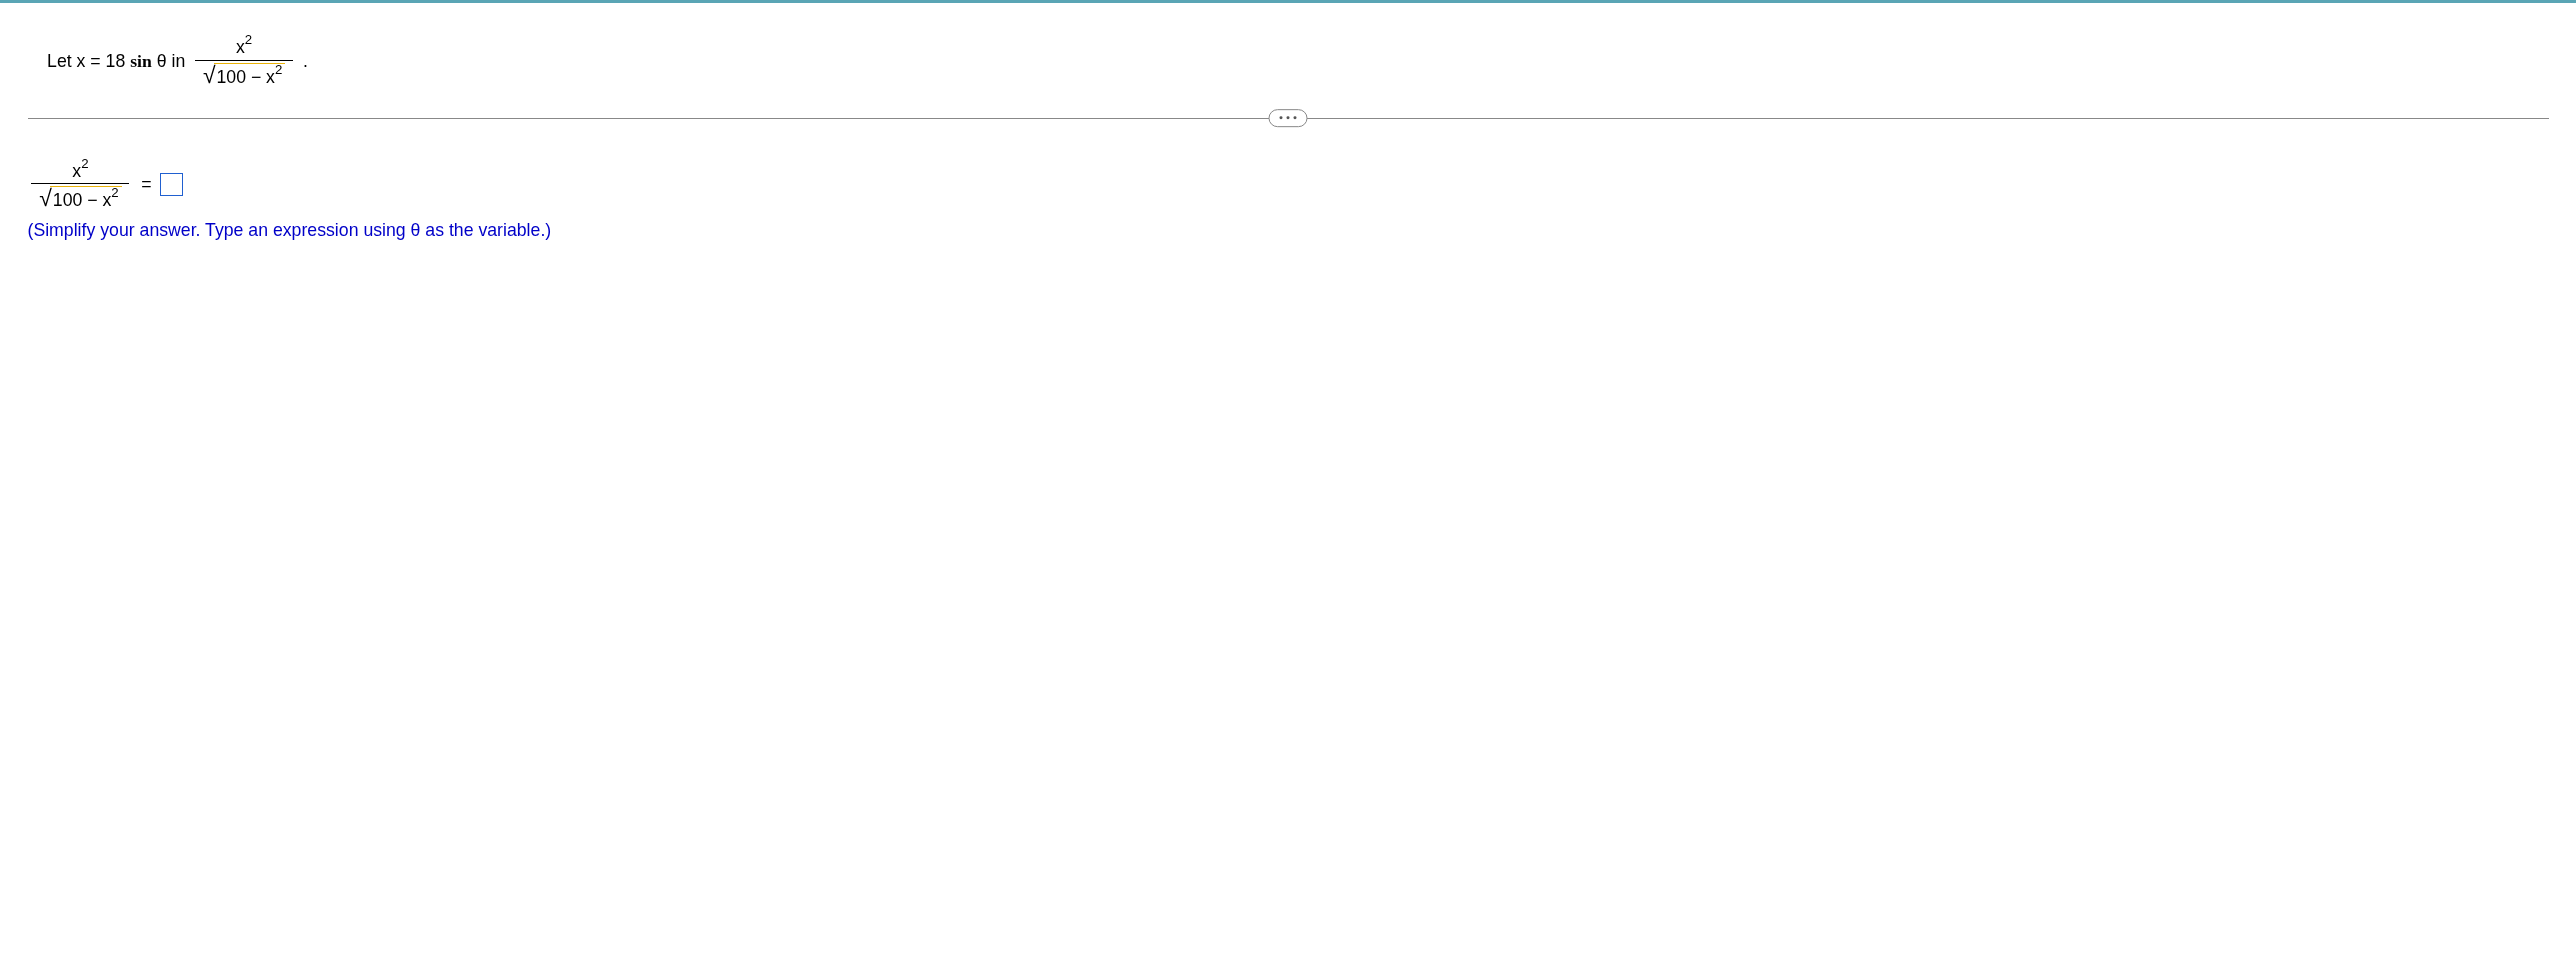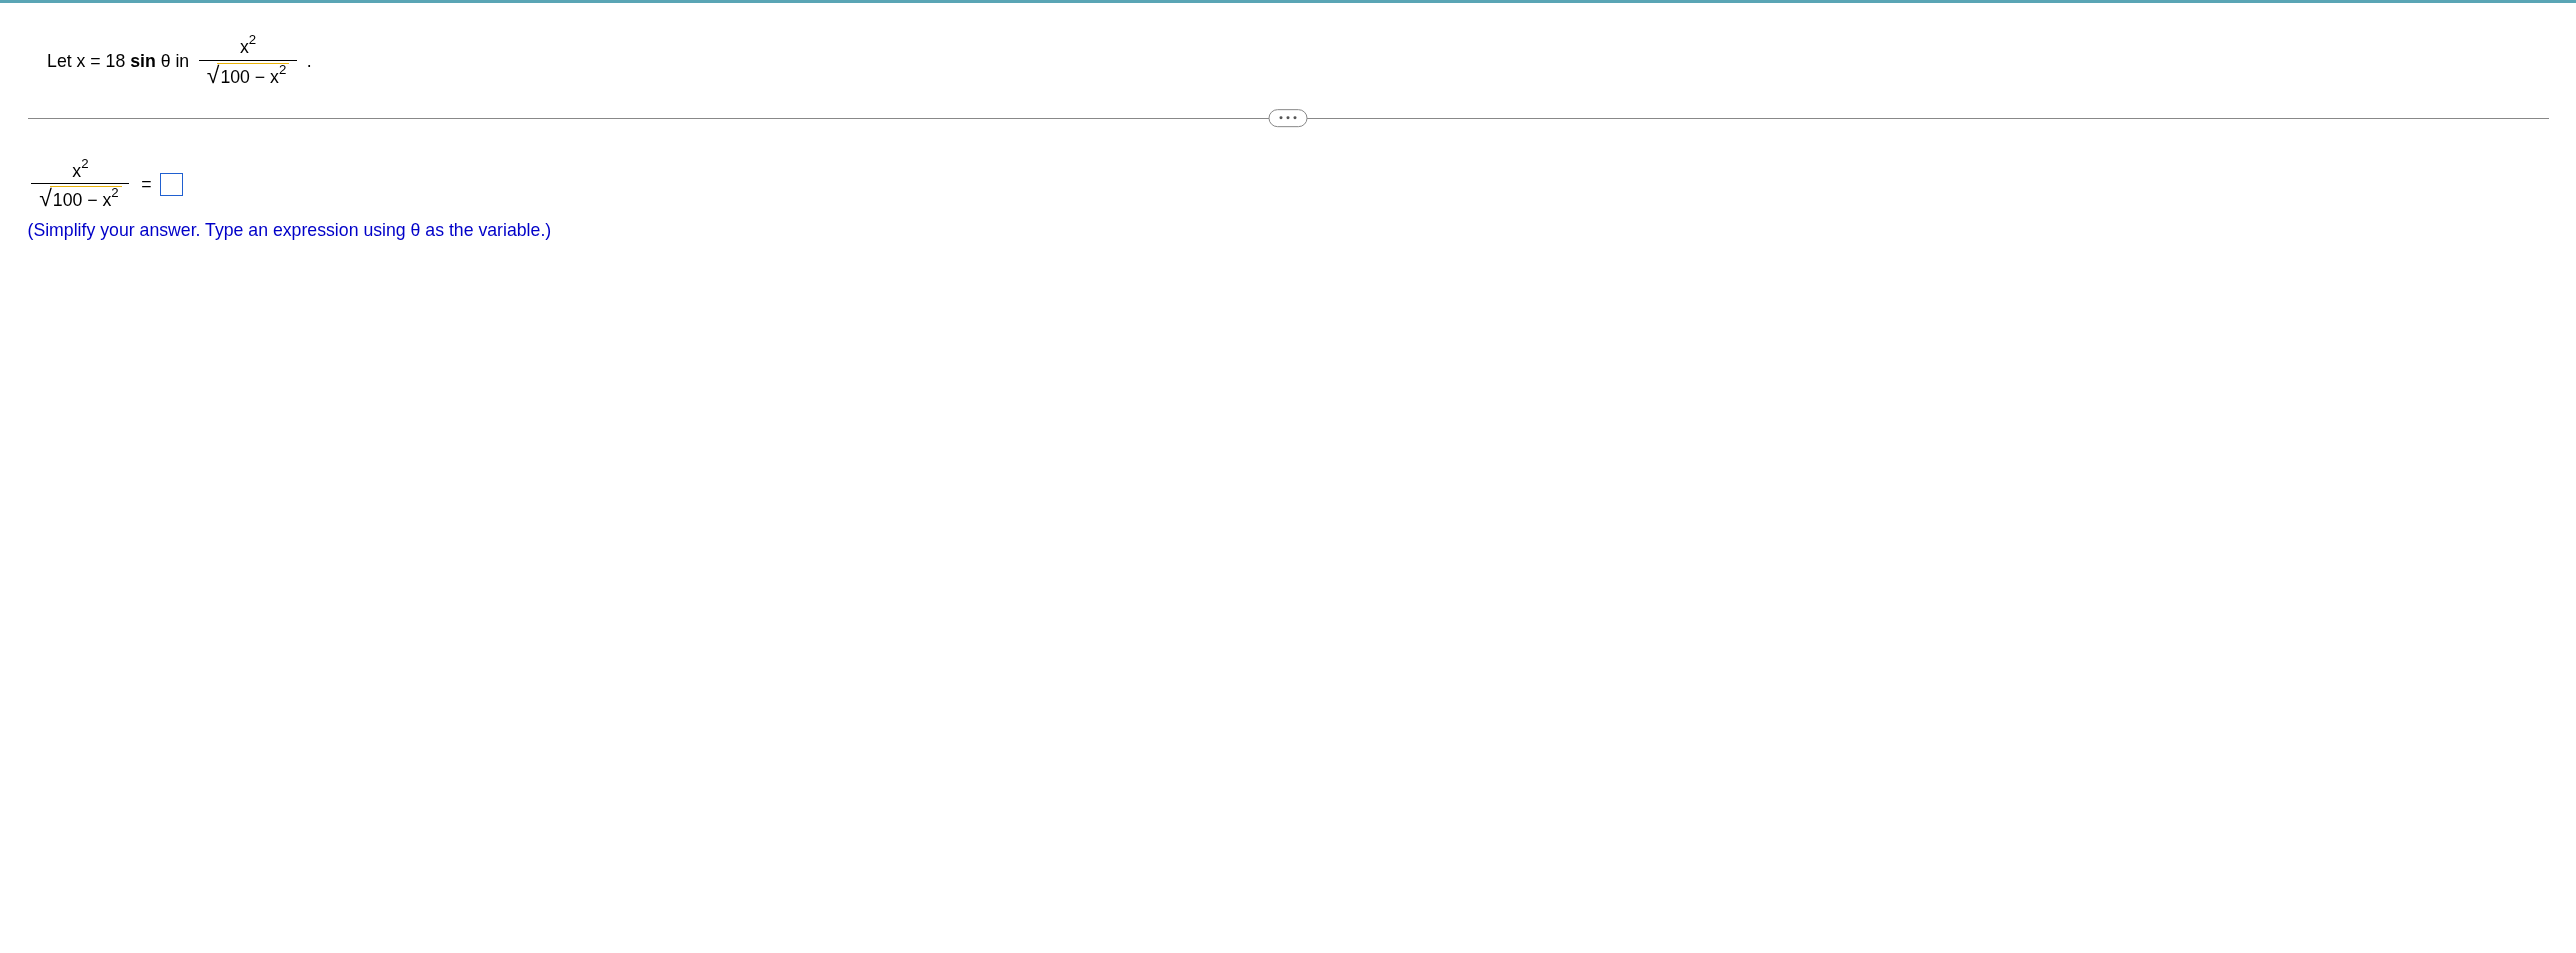--- a/index.html
+++ b/index.html
@@ -26,20 +26,21 @@
     }
     .problem-statement {
       display: flex;
       align-items: center;
       gap: 5.9px;
       margin-top: 17.7px;
       margin-left: 19.6px;
     }
     .bold {
       font-weight: bold;
+      font-family: Liberation Serif, serif;
     }
     .fraction {
       display: inline-flex;
       flex-direction: column;
       align-items: center;
       vertical-align: middle;
       margin: 0 3.9px;
     }
     .fraction .num {
       padding: 0 7.9px 2px 7.9px;

